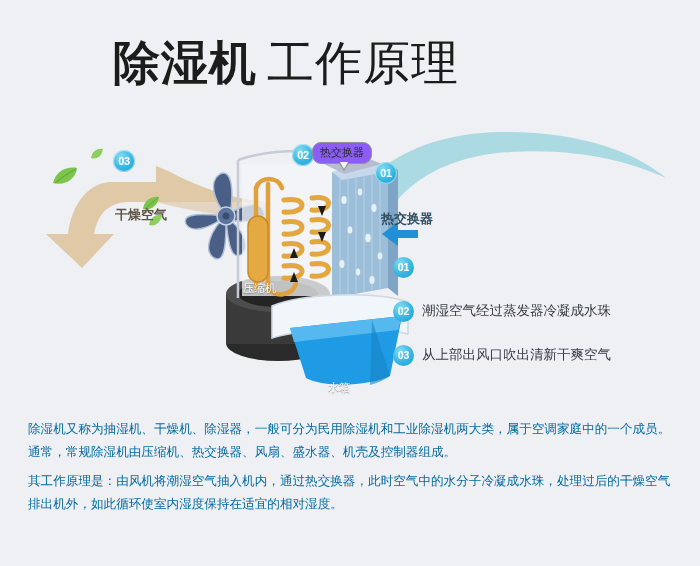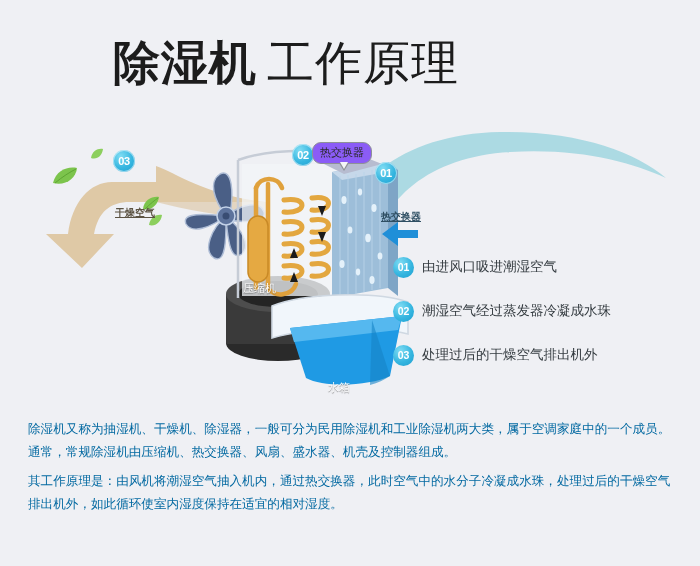--- a/index.html
+++ b/index.html
@@ -49,21 +49,21 @@
     background: radial-gradient(circle at 35% 28%, #7fdcf3 0%, #36b6e0 55%, #1d9ed0 100%);
     color: #ffffff; font-size: 11px; font-weight: 700;
     display: flex; align-items: center; justify-content: center;
     letter-spacing: -0.3px;
     box-shadow: 0 0 0 1px rgba(255,255,255,0.5) inset;
   }
   .badge.b03 { left: 113px; top: 32px; }
   .badge.b02 { left: 292px; top: 26px; }
   .badge.b01 { left: 375px; top: 44px; }
 
-  .airlabel { position: absolute; font-size: 10px; font-weight: 600; white-space: nowrap; text-decoration: underline; }
+  .airlabel { position: absolute; font-size: 13px; font-weight: 600; white-space: nowrap; }
   .airlabel.dry { left: 115px; top: 88px; color: #5c5343; }
   .airlabel.wet { left: 381px; top: 92px; color: #2f4f63; }
 
   
   .bubble {
     position: absolute; left: 312px; top: 24px;
     padding: 2px 7px 3px; border: 1.2px solid #8e9196; border-radius: 9px;
     background: #8b5cf6; font-size: 11px; color: #2b2b2b; white-space: nowrap;
   }
   .bubble:after {
@@ -241,29 +241,28 @@
 
     <div class="bubble">热交换器</div>
 
     <div class="machine-label comp">压缩机</div>
     <div class="machine-label tank">水箱</div>
   </div>
 
   <div class="steps">
     <div class="step">
       <span class="sbadge">01</span>
-      <span class="stext">由进风口吸进潮湿空气</span>
     </div>
     <div class="step">
       <span class="sbadge">02</span>
       <span class="stext">潮湿空气经过蒸发器冷凝成水珠</span>
     </div>
     <div class="step">
       <span class="sbadge">03</span>
-      <span class="stext">处理过后的干燥空气排出机外</span>
+      <span class="stext">从上部出风口吹出清新干爽空气</span>
     </div>
   </div>
 
   <div class="copy">
     <p class="para p1">除湿机又称为抽湿机、干燥机、除湿器，一般可分为民用除湿机和工业除湿机两大类，属于空调家庭中的一个成员。通常，常规除湿机由压缩机、热交换器、风扇、盛水器、机壳及控制器组成。</p>
     <p class="para p2">其工作原理是：由风机将潮湿空气抽入机内，通过热交换器，此时空气中的水分子冷凝成水珠，处理过后的干燥空气排出机外，如此循环使室内湿度保持在适宜的相对湿度。</p>
   </div>
 
 </div>
 

